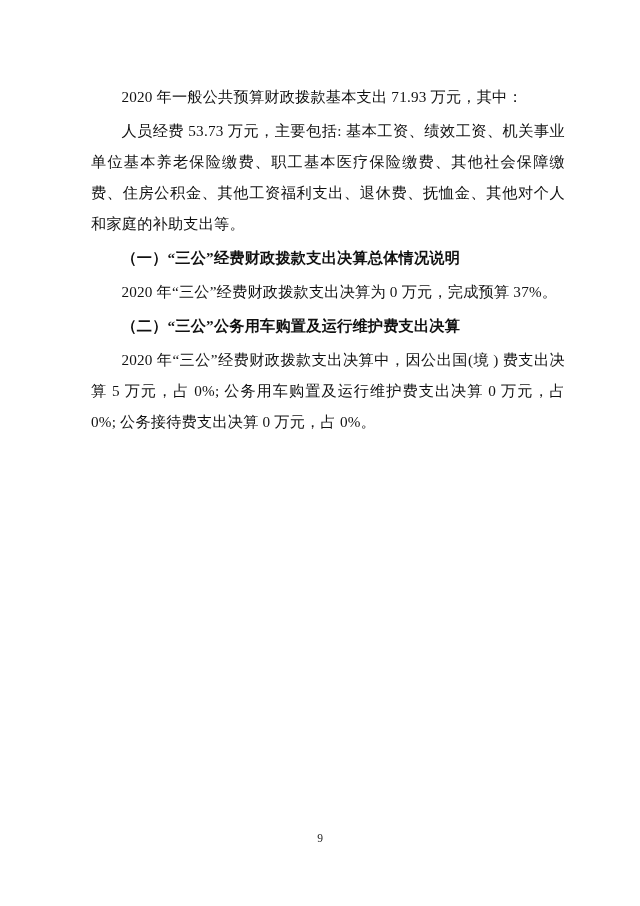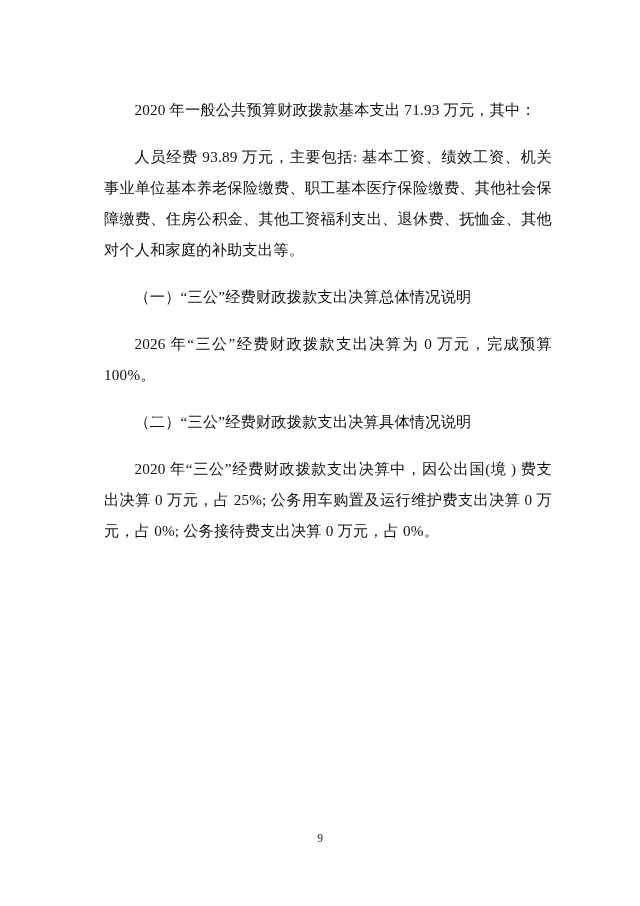--- a/index.html
+++ b/index.html
@@ -22,37 +22,37 @@
     padding: 78px 72px 40px 88px;
   }
   .body-text {
     font-size: 15.2px;
     line-height: 31px;
     text-align: justify;
     text-justify: inter-ideograph;
     letter-spacing: 0.2px;
   }
   p {
-    margin: 16px;
+    margin: 3px;
   }
   .indent2 {
     text-indent: 2em;
   }
   .indent3 {
     text-indent: 2.6em;
   }
   .heading {
     font-weight: bold;
     text-indent: 2em;
     font-size: 15.2px;
     line-height: 31px;
     letter-spacing: 0.2px;
   }
   .subheading {
-    font-weight: normal;
+    font-weight: bold;
     text-indent: 2em;
     font-size: 15.2px;
     line-height: 31px;
     letter-spacing: 0.2px;
   }
   .page-number {
     position: absolute;
     left: 0;
     right: 0;
     bottom: 62px;
@@ -62,21 +62,21 @@
     font-family: "Liberation Serif", "DejaVu Serif", serif;
   }
 </style>
 </head>
 <body>
 
 <div class="page">
 
   <div class="body-text">
     <p class="indent2">2020 年一般公共预算财政拨款基本支出 71.93 万元，其中：</p>
-    <p class="indent2">人员经费 93.89 万元，主要包括: 基本工资、绩效工资、机关事业单位基本养老保险缴费、职工基本医疗保险缴费、其他社会保障缴费、住房公积金、其他工资福利支出、退休费、抚恤金、其他对个人和家庭的补助支出等。</p>
+    <p class="indent2">人员经费 53.73 万元，主要包括: 基本工资、绩效工资、机关事业单位基本养老保险缴费、职工基本医疗保险缴费、其他社会保障缴费、住房公积金、其他工资福利支出、退休费、抚恤金、其他对个人和家庭的补助支出等。</p>
     <p class="subheading">（一）“三公”经费财政拨款支出决算总体情况说明</p>
-    <p class="indent2">2026 年“三公”经费财政拨款支出决算为 0 万元，完成预算 100%。</p>
-    <p class="subheading">（二）“三公”经费财政拨款支出决算具体情况说明</p>
-    <p class="indent2">2020 年“三公”经费财政拨款支出决算中，因公出国(境 ) 费支出决算 0 万元，占 25%; 公务用车购置及运行维护费支出决算 0 万元，占 0%; 公务接待费支出决算 0 万元，占 0%。</p>
+    <p class="indent2">2020 年“三公”经费财政拨款支出决算为 0 万元，完成预算 37%。</p>
+    <p class="subheading">（二）“三公”公务用车购置及运行维护费支出决算</p>
+    <p class="indent2">2020 年“三公”经费财政拨款支出决算中，因公出国(境 ) 费支出决算 5 万元，占 0%; 公务用车购置及运行维护费支出决算 0 万元，占 0%; 公务接待费支出决算 0 万元，占 0%。</p>
   </div>
 
   <div class="page-number">9</div>
 </div>
 
 </body></html>

